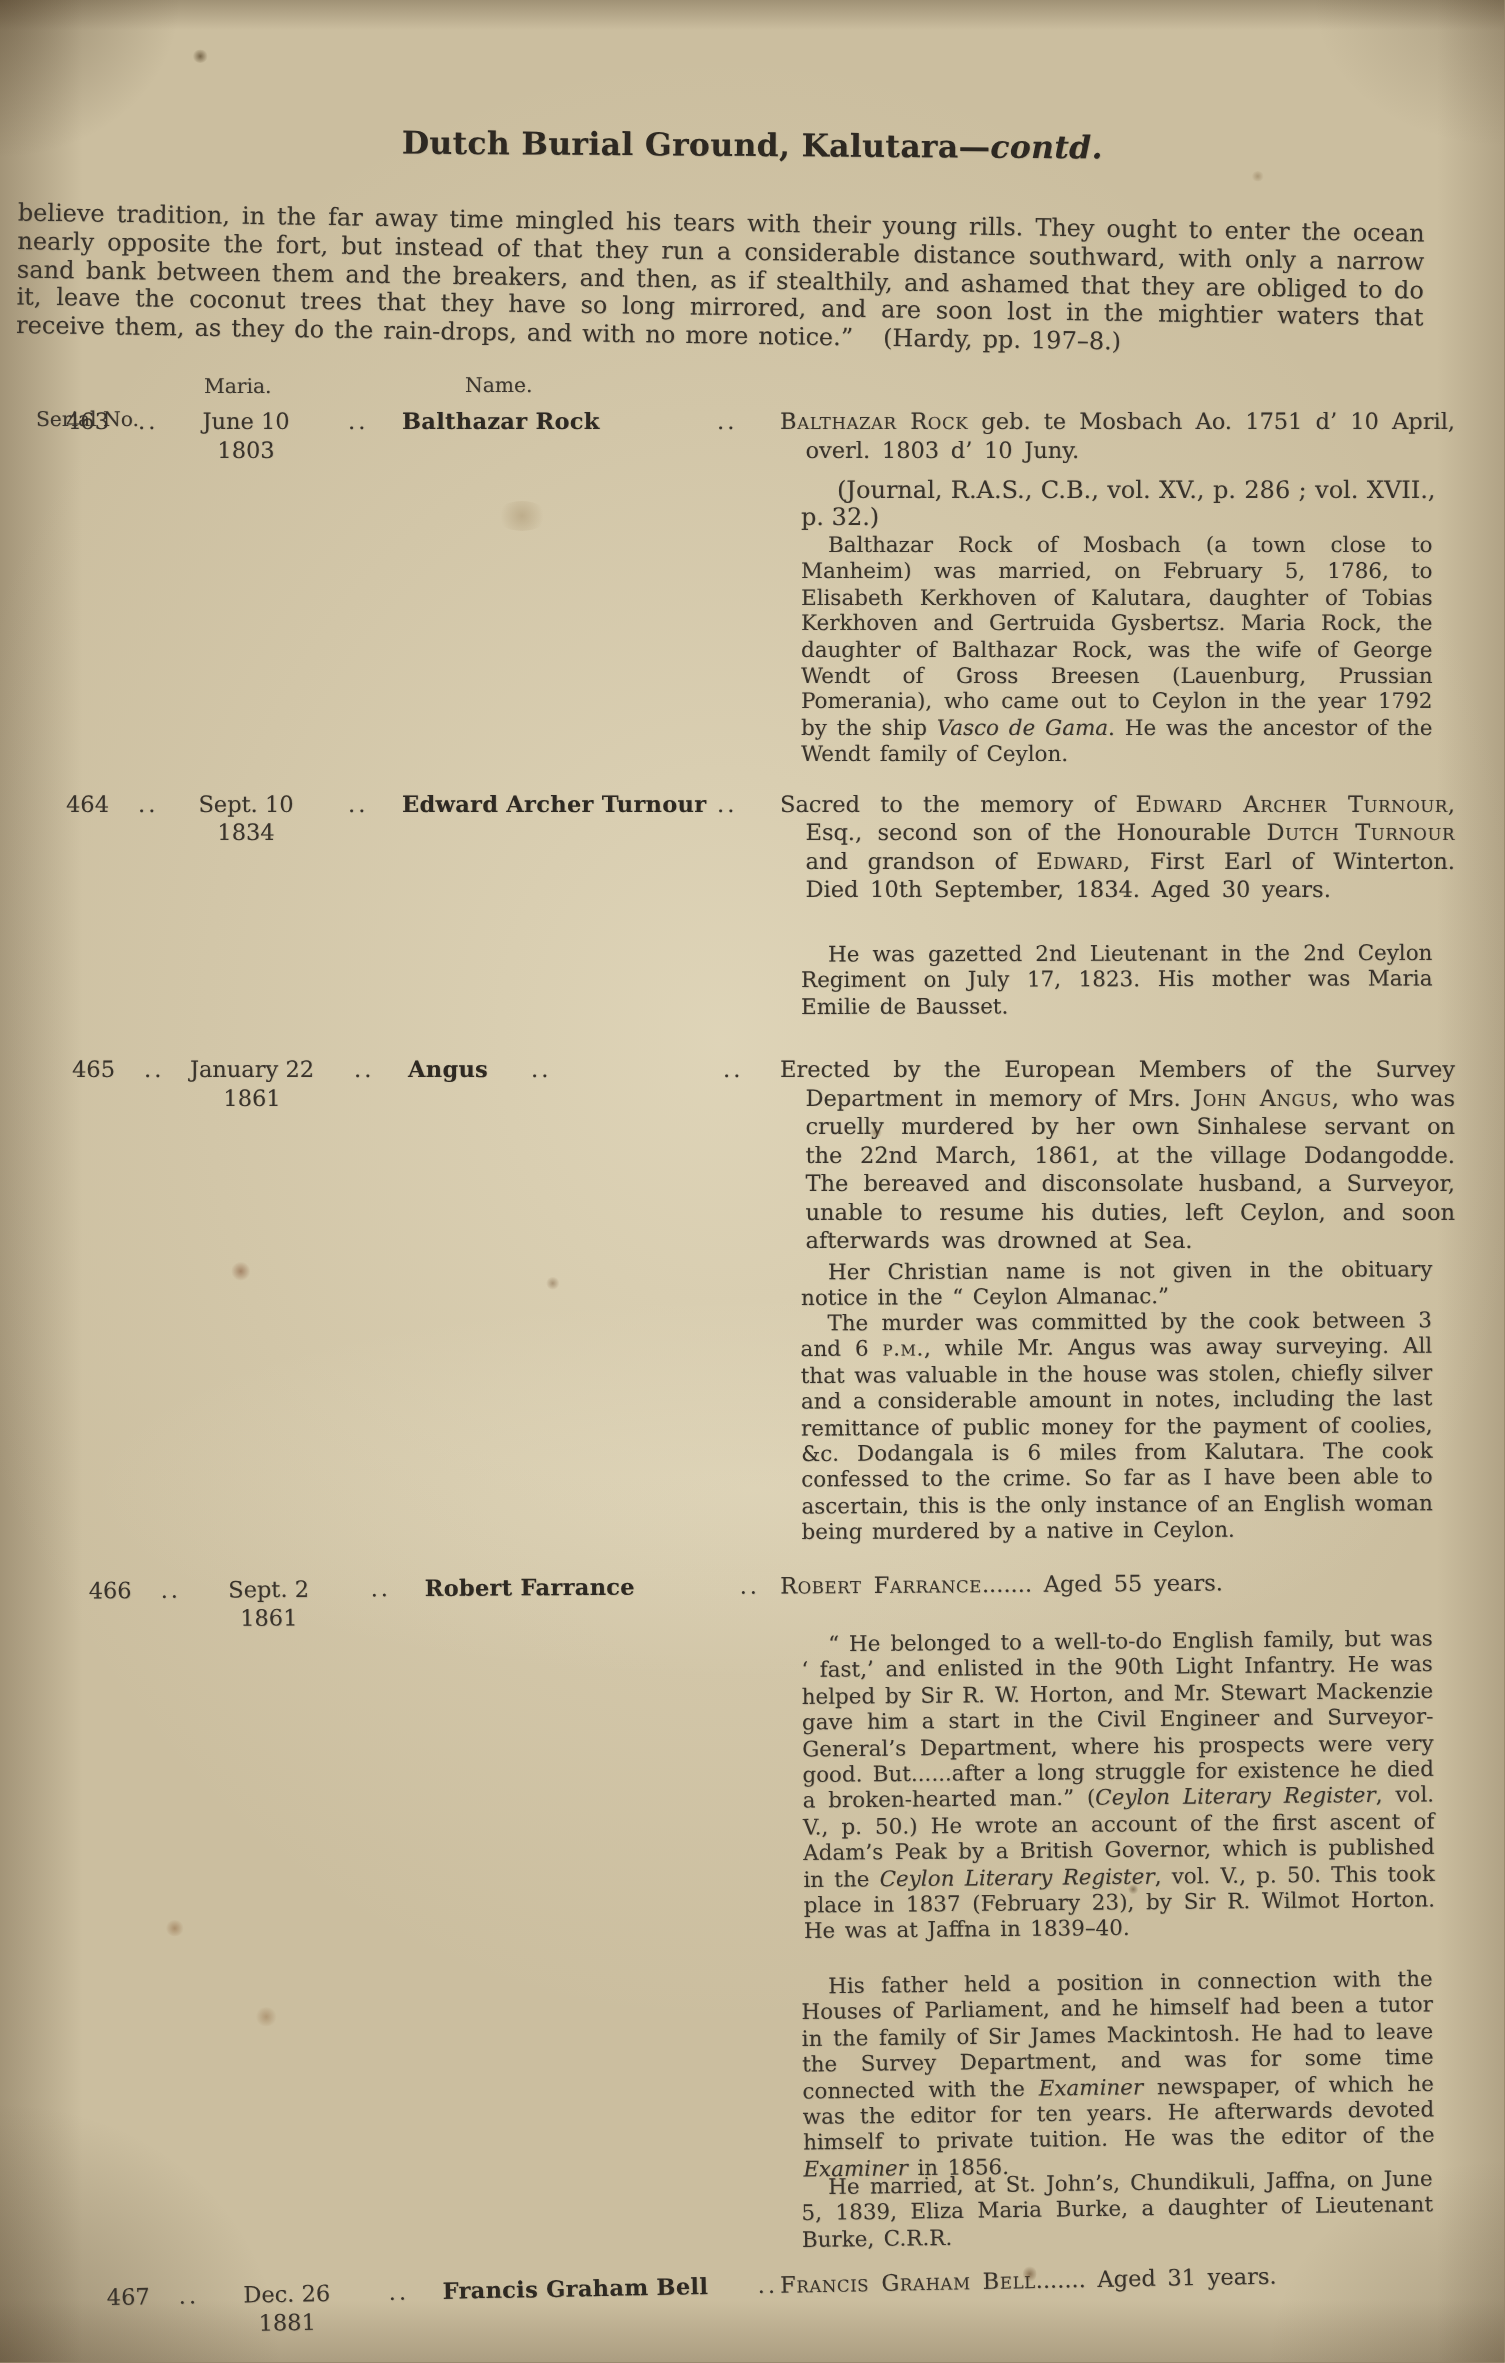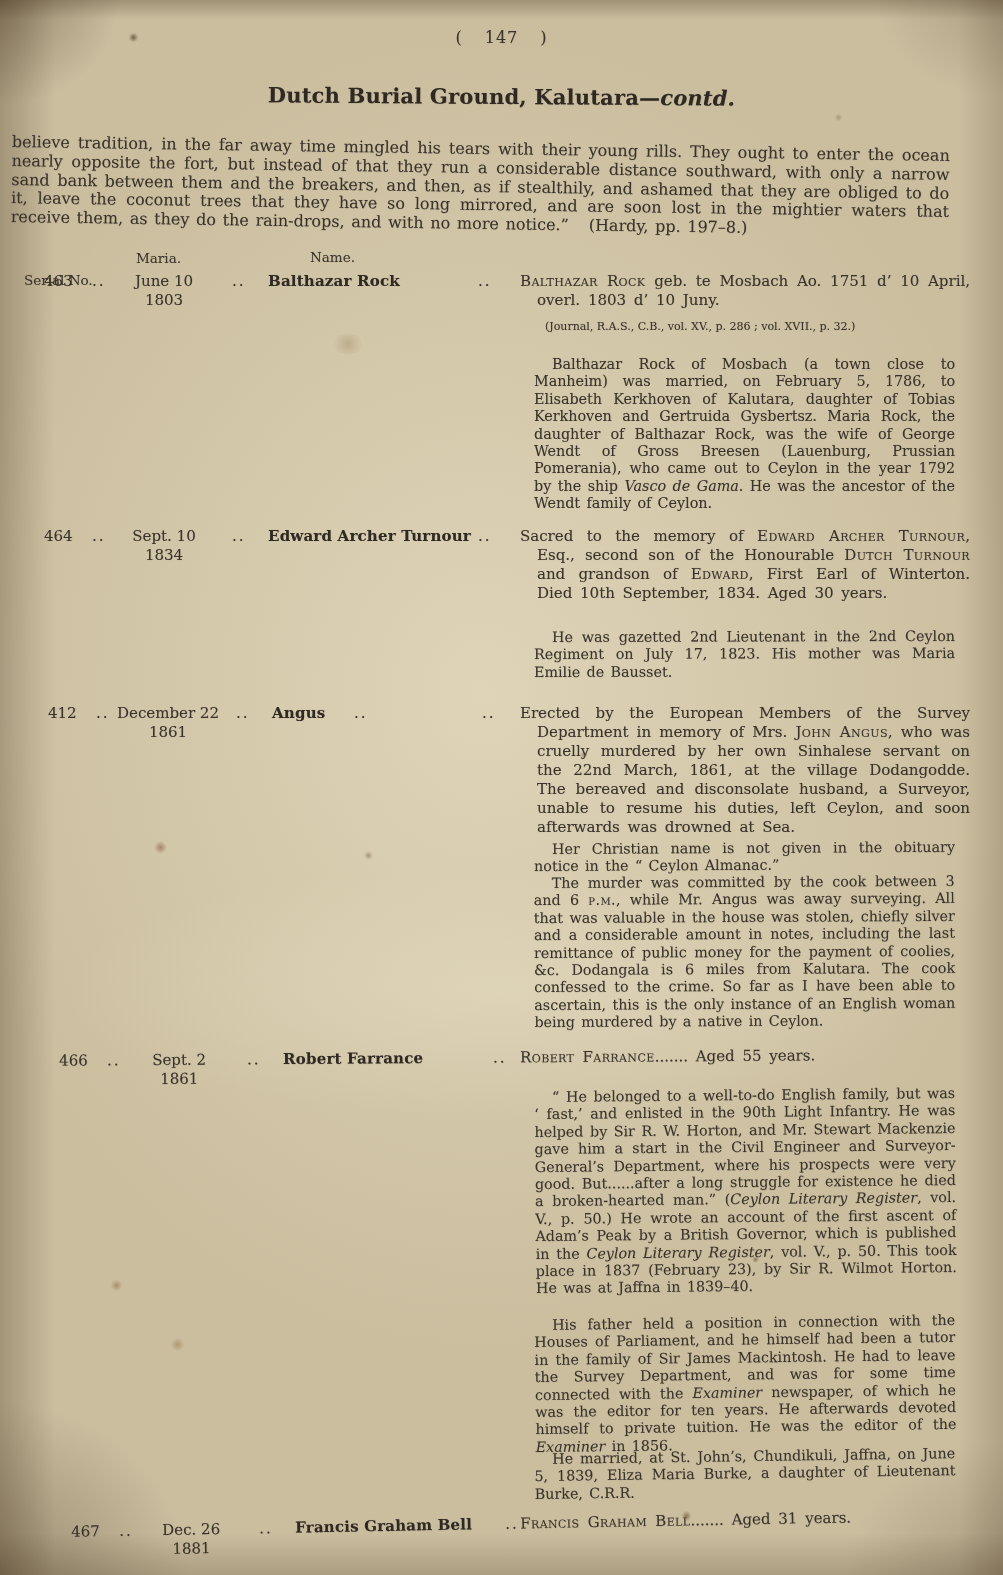--- a/index.html
+++ b/index.html
@@ -41,21 +41,21 @@
   .date span{display:block;line-height:19px;}
   .d2{left:calc(232px + var(--dx,0px));}
   .name{left:calc(268px + var(--dx,0px));font-weight:bold;letter-spacing:.2px;color:#2e2922;}
   .d-name{left:calc(350px + var(--dx,0px));}
   .d3{left:calc(478px + var(--dx,0px));}
   .dots{letter-spacing:2px;}
   .insc{left:520px;width:433px;font-size:15px;line-height:19px;text-align:justify;
         word-spacing:3px;padding-left:17px;text-indent:-17px;white-space:normal;}
   .note{left:534px;width:421px;font-size:14.3px;line-height:17.4px;text-align:justify;
         text-indent:18px;word-spacing:1.8px;}
-  .cite{left:521px;width:423px;font-size:11px;line-height:17.8px;text-align:justify;text-indent:24px;}
+  .cite{left:534px;width:423px;font-size:16px;line-height:17.8px;text-align:justify;text-indent:24px;}
   .sc{font-variant:small-caps;letter-spacing:.4px;}
 
   #e463{top:272px;}
   #cite463{top:318px;}
   #note463{top:356px;}
   #e464{top:527px;}
   #note464{top:629px;transform:rotate(-.15deg);transform-origin:0 50%;}
   #e465{top:704px;--dx:4px;}
   #note465a{top:841px;transform:rotate(-.3deg);transform-origin:0 50%;}
   #note465b{top:875px;transform:rotate(-.3deg);transform-origin:0 50%;}
@@ -75,21 +75,20 @@
   .s7{left:170px;top:1338px;width:15px;height:13px;background:radial-gradient(circle,rgba(135,95,55,.4),rgba(135,95,55,0) 70%);}
   .s8{left:682px;top:1510px;width:9px;height:12px;background:radial-gradient(circle,rgba(90,60,30,.55),rgba(90,60,30,0) 70%);}
   .s9{left:752px;top:1256px;width:7px;height:7px;background:radial-gradient(circle,rgba(80,60,35,.55),rgba(80,60,35,0) 70%);}
   .s10{left:834px;top:114px;width:9px;height:7px;background:radial-gradient(circle,rgba(120,95,60,.4),rgba(120,95,60,0) 70%);}
 </style>
 </head>
 <body>
 
 <div class="page">
 
-  <div class="abs" id="pageno">( 147 )</div>
   <div class="abs" id="title">Dutch Burial Ground, Kalutara—<em>contd.</em></div>
   <div class="abs" id="intro">believe tradition, in the far away time mingled his tears with their young rills.  They ought to enter the ocean nearly opposite the fort, but instead of that they run a considerable distance southward, with only a narrow sand bank between them and the breakers, and then, as if stealthily, and ashamed that they are obliged to do it, leave the coconut trees that they have so long mirrored, and are soon lost in the mightier waters that receive them, as they do the rain-drops, and with no more notice.”&nbsp;&nbsp; (Hardy, pp. 197–8.)</div>
 
   <div class="abs hdr" id="h-serial">Serial No.</div>
   <div class="abs hdr" id="h-date">Maria.</div>
   <div class="abs hdr" id="h-name">Name.</div>
 
   <section class="abs entry" id="e463">
     <span class="cell serial">463</span>
     <span class="cell dots d1">..</span>
@@ -113,24 +112,24 @@
       <span>1834</span>
     </span>
     <span class="cell dots d2">..</span>
     <span class="cell name">Edward Archer Turnour</span>
     <span class="cell dots d3">..</span>
     <div class="cell insc">Sacred to the memory of <span class="sc">Edward Archer Turnour</span>, Esq., second son of the Honourable <span class="sc">Dutch Turnour</span> and grandson of <span class="sc">Edward</span>, First Earl of Winterton.  Died 10th September, 1834.  Aged 30 years.</div>
   </section>
   <div class="abs note" id="note464">He was gazetted 2nd Lieutenant in the 2nd Ceylon Regiment on July 17, 1823.  His mother was Maria Emilie de Bausset.</div>
 
   <section class="abs entry" id="e465">
-    <span class="cell serial">412</span>
+    <span class="cell serial">465</span>
     <span class="cell dots d1">..</span>
     <span class="cell date">
-      <span>December 22</span>
+      <span>January 22</span>
       <span>1861</span>
     </span>
     <span class="cell dots d2">..</span>
     <span class="cell name">Angus</span>
     <span class="cell dots d-name">..</span>
     <span class="cell dots d3">..</span>
     <div class="cell insc">Erected by the European Members of the Survey Department in memory of Mrs. <span class="sc">John Angus</span>, who was cruelly murdered by her own Sinhalese servant on the 22nd March, 1861, at the village Dodangodde.  The bereaved and disconsolate husband, a Surveyor, unable to resume his duties, left Ceylon, and soon afterwards was drowned at Sea.</div>
   </section>
   <div class="abs note" id="note465a">Her Christian name is not given in the obituary notice in the “ Ceylon Almanac.”</div>
   <div class="abs note" id="note465b">The murder was committed by the cook between 3 and 6 <span class="sc">p.m.</span>, while Mr. Angus was away surveying.  All that was valuable in the house was stolen, chiefly silver and a considerable amount in notes, including the last remittance of public money for the payment of coolies, &amp;c.  Dodangala is 6 miles from Kalutara.  The cook confessed to the crime.  So far as I have been able to ascertain, this is the only instance of an English woman being murdered by a native in Ceylon.</div>

